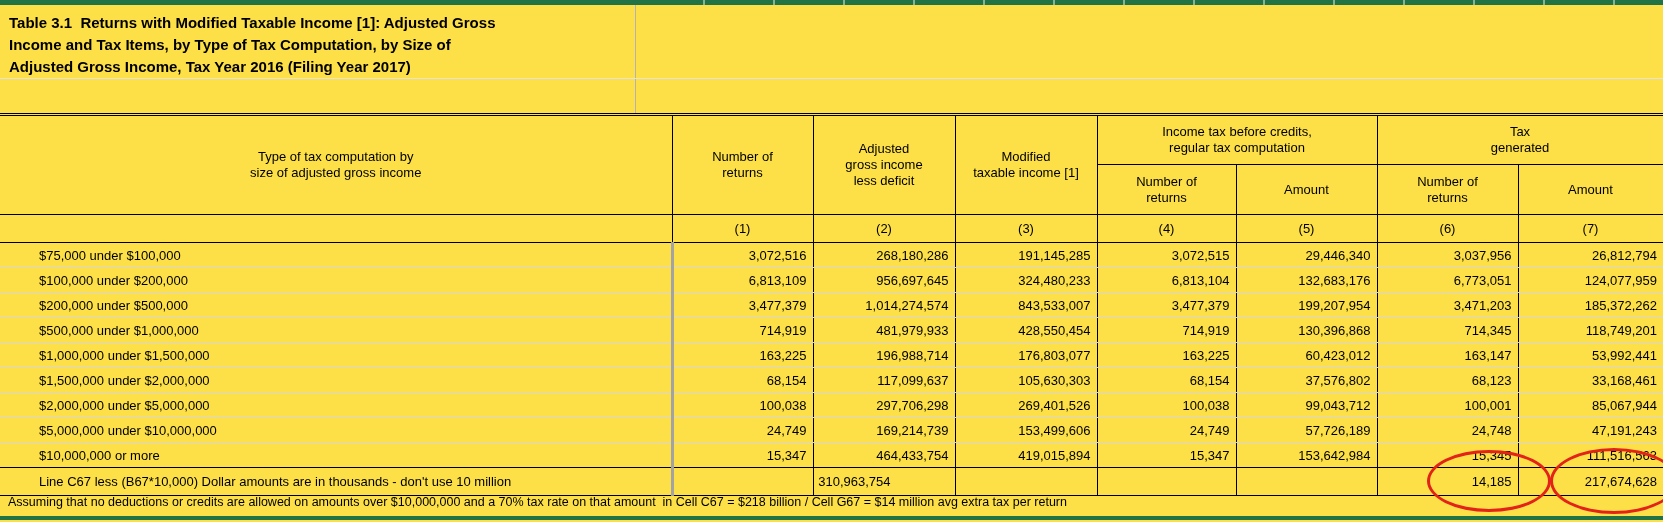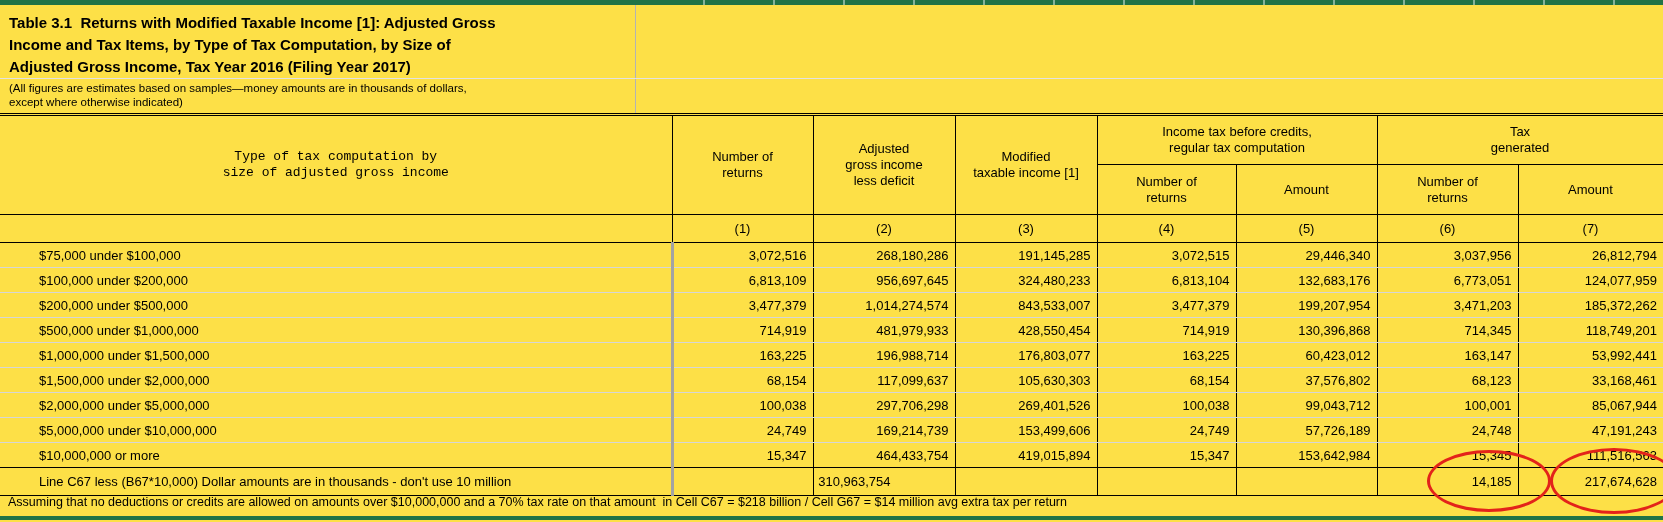--- a/index.html
+++ b/index.html
@@ -22,21 +22,21 @@
   table.grid { position:absolute; left:0; top:113px; width:1663px; border-collapse:collapse;
                table-layout:fixed; font-size:13px; }
   .grid th, .grid td { padding:0; overflow:hidden; }
 
   
   .grid thead th { font-weight:normal; text-align:center; vertical-align:middle;
                    white-space:pre-line; line-height:16px; }
   tr.h1 { height:50px; }  tr.h2 { height:50px; }  tr.hnum { height:28px; }
   th.hd   { border:1px solid #000; border-top:3px double #000; }
   th.hd2  { border:1px solid #000; }
-  th.lblhd { border-top:3px double #000; border-right:1px solid #000; border-bottom:1px solid #000; border-left:none;font-family:Liberation Mono, monospace; }
+  th.lblhd { border-top:3px double #000; border-right:1px solid #000; border-bottom:1px solid #000; border-left:none; }
   tr.hnum th { border:1px solid #000; font-weight:normal; }
   tr.hnum th.first { border-left:none; }
 
   
   tbody tr.r { height:25px; }
   tbody tr.sum { height:28px;padding-left:45px; }
   td.lbl { text-align:left; padding-left:39px; border-bottom:1px solid #d6d6d6;
            border-right:3px solid #a3a3a3; white-space:nowrap; }
   td.num { text-align:right; padding-right:6px; border-bottom:1px solid #d6d6d6;
            border-left:1px solid #000; white-space:nowrap; }
@@ -59,22 +59,20 @@
   <div class="topbar">
     <div class="topbar-ticks"></div>
   </div>
 
   <div class="vline-title"></div>
   <div class="hline-title"></div>
 
   <div class="title">Table 3.1  Returns with Modified Taxable Income [1]: Adjusted Gross
 Income and Tax Items, by Type of Tax Computation, by Size of
 Adjusted Gross Income, Tax Year 2016 (Filing Year 2017)</div>
-  <div class="subtitle">(All figures are estimates based on samples—money amounts are in thousands of dollars,
-except where otherwise indicated)</div>
 
   <table class="grid">
     <colgroup>
       <col style="width:672px">
         <col style="width:141px">
         <col style="width:142px">
         <col style="width:142px">
       <col style="width:139px">
         <col style="width:141px">
         <col style="width:141px">

